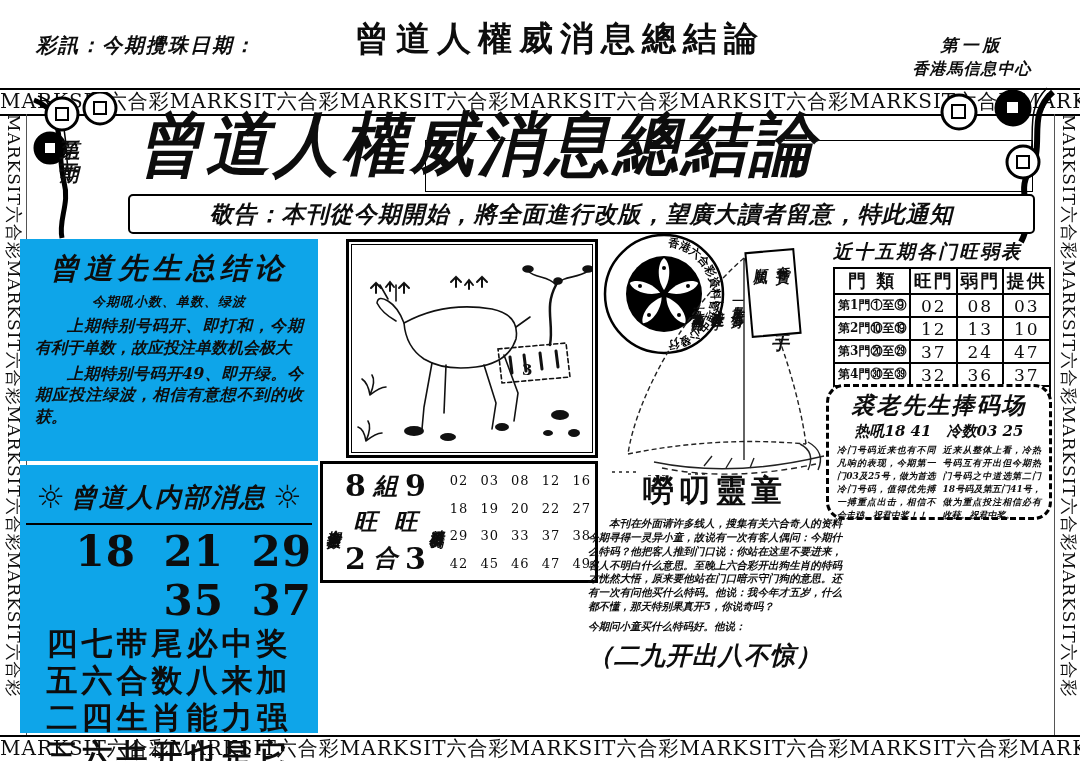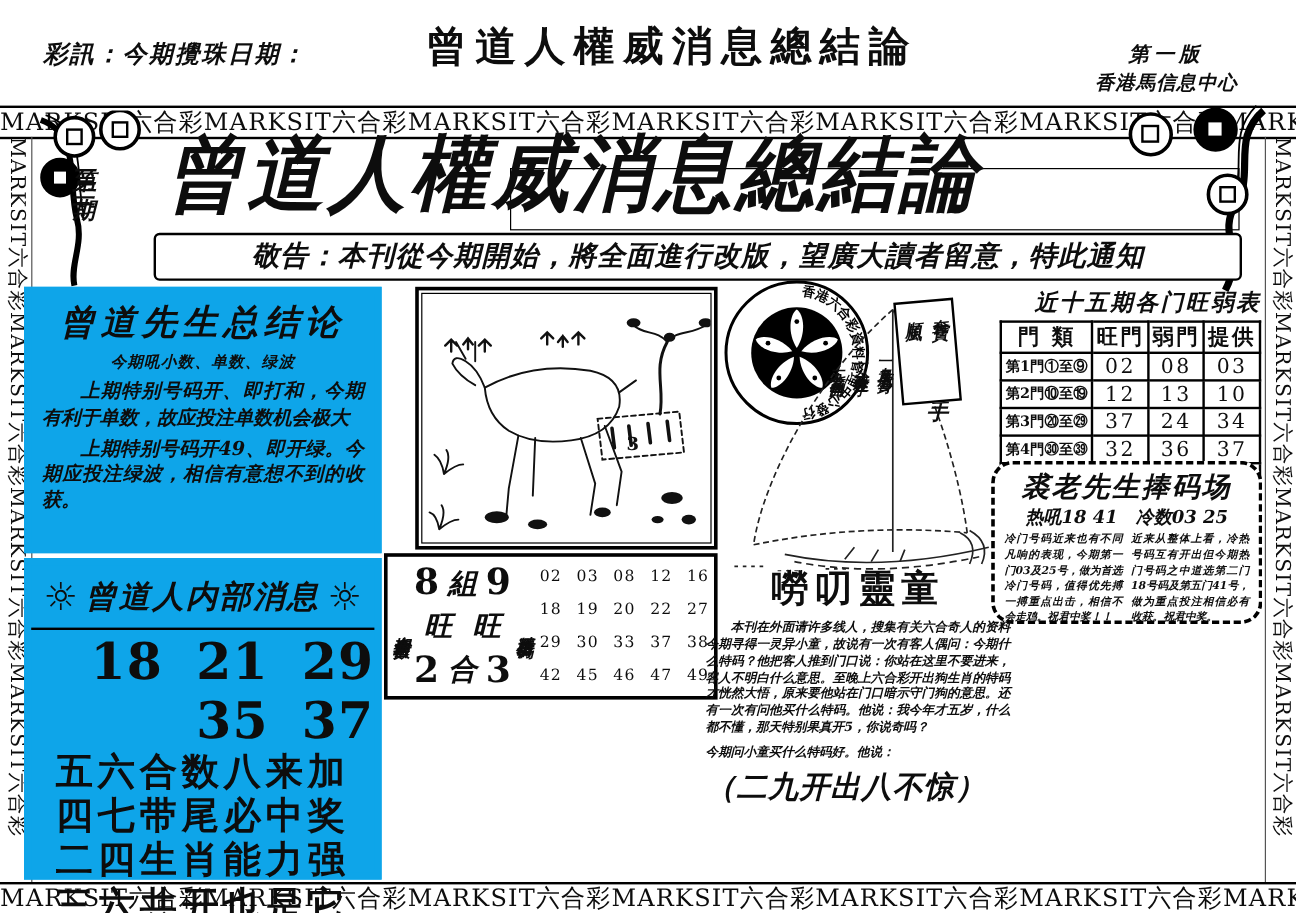--- a/index.html
+++ b/index.html
@@ -58,21 +58,21 @@
   
   .boat{left:592px;top:248px;width:252px;height:228px;}
   .sail-col{position:absolute;writing-mode:vertical-rl;text-orientation:upright;font-weight:bold;font-style:italic;letter-spacing:2px;}
   .sail-main{font-size:18px;}
   .sail-small{font-size:12px;}
   .flagbox{left:748px;top:250px;width:50px;height:86px;border:2px solid #000;transform:rotate(-5deg);
            display:flex;justify-content:center;gap:4px;padding:4px 2px;box-sizing:border-box;background:#fff;}
   .flag-col{writing-mode:vertical-rl;text-orientation:upright;font-size:14px;font-weight:bold;font-style:italic;letter-spacing:3px;}
   
   .tablewrap{left:833px;top:239px;width:218px;}
-  .table-title{font-size:19px;font-weight:bold;font-style:italic;text-align:right;letter-spacing:2px;}
+  .table-title{font-size:19px;font-weight:bold;font-style:italic;text-align:left;letter-spacing:2px;}
   table.strength{border-collapse:collapse;width:100%;margin-top:2px;background:#fff;}
   table.strength th,table.strength td{border:2px solid #000;text-align:center;padding:0 1px;}
   table.strength th{font-size:18px;font-weight:bold;letter-spacing:2px;height:24px;}
   td.door{font-size:12px;font-weight:bold;white-space:nowrap;letter-spacing:0;}
   td.val{font-size:17px;letter-spacing:2px;height:21px;}
   
   .qiu{left:826px;top:384px;width:226px;height:136px;border:3px dashed #000;border-radius:18px;padding:3px 8px;box-sizing:border-box;background:#fff;}
   .qiu-title{font-size:23px;font-weight:bold;font-style:italic;text-align:center;letter-spacing:2px;}
   .qiu-sub{font-size:15px;font-weight:bold;font-style:italic;text-align:center;margin-top:1px;}
   .qiu-cols{display:flex;gap:7px;margin-top:3px;}
@@ -139,22 +139,22 @@
     <div class="summary-para">上期特别号码开49、即开绿。今期应投注绿波，相信有意想不到的收获。</div>
   </div>
 
   <div class="abs panel insider">
     <div class="insider-head">
       <span class="sun">☼</span>
       <span class="insider-title">曾道人内部消息</span>
       <span class="sun">☼</span>
     </div>
     <div class="insider-nums">18 21 29 35 37</div>
+    <div class="insider-line">四七带尾必中奖</div>
     <div class="insider-line">五六合数八来加</div>
-    <div class="insider-line">四七带尾必中奖</div>
     <div class="insider-line">二四生肖能力强</div>
     <div class="insider-line">三六共开也是它</div>
   </div>
 
   <div class="abs deer-outer">
     <div class="deer-inner">
       <svg width="240" height="207" viewBox="0 0 240 207">
         <g stroke="#111" fill="none" stroke-width="1.6" stroke-linecap="round">
 
           <g stroke-width="2">
@@ -285,21 +285,21 @@
       <tr>
         <td class="door">第2門⑩至⑲</td>
         <td class="val">12</td>
         <td class="val">13</td>
         <td class="val">10</td>
       </tr>
       <tr>
         <td class="door">第3門⑳至㉙</td>
         <td class="val">37</td>
         <td class="val">24</td>
-        <td class="val">34</td>
+        <td class="val">47</td>
       </tr>
       <tr>
         <td class="door">第4門㉚至㊴</td>
         <td class="val">32</td>
         <td class="val">36</td>
         <td class="val">37</td>
       </tr>
       <tr>
         <td class="door">第5門㊵至㊾</td>
         <td class="val">41</td>

